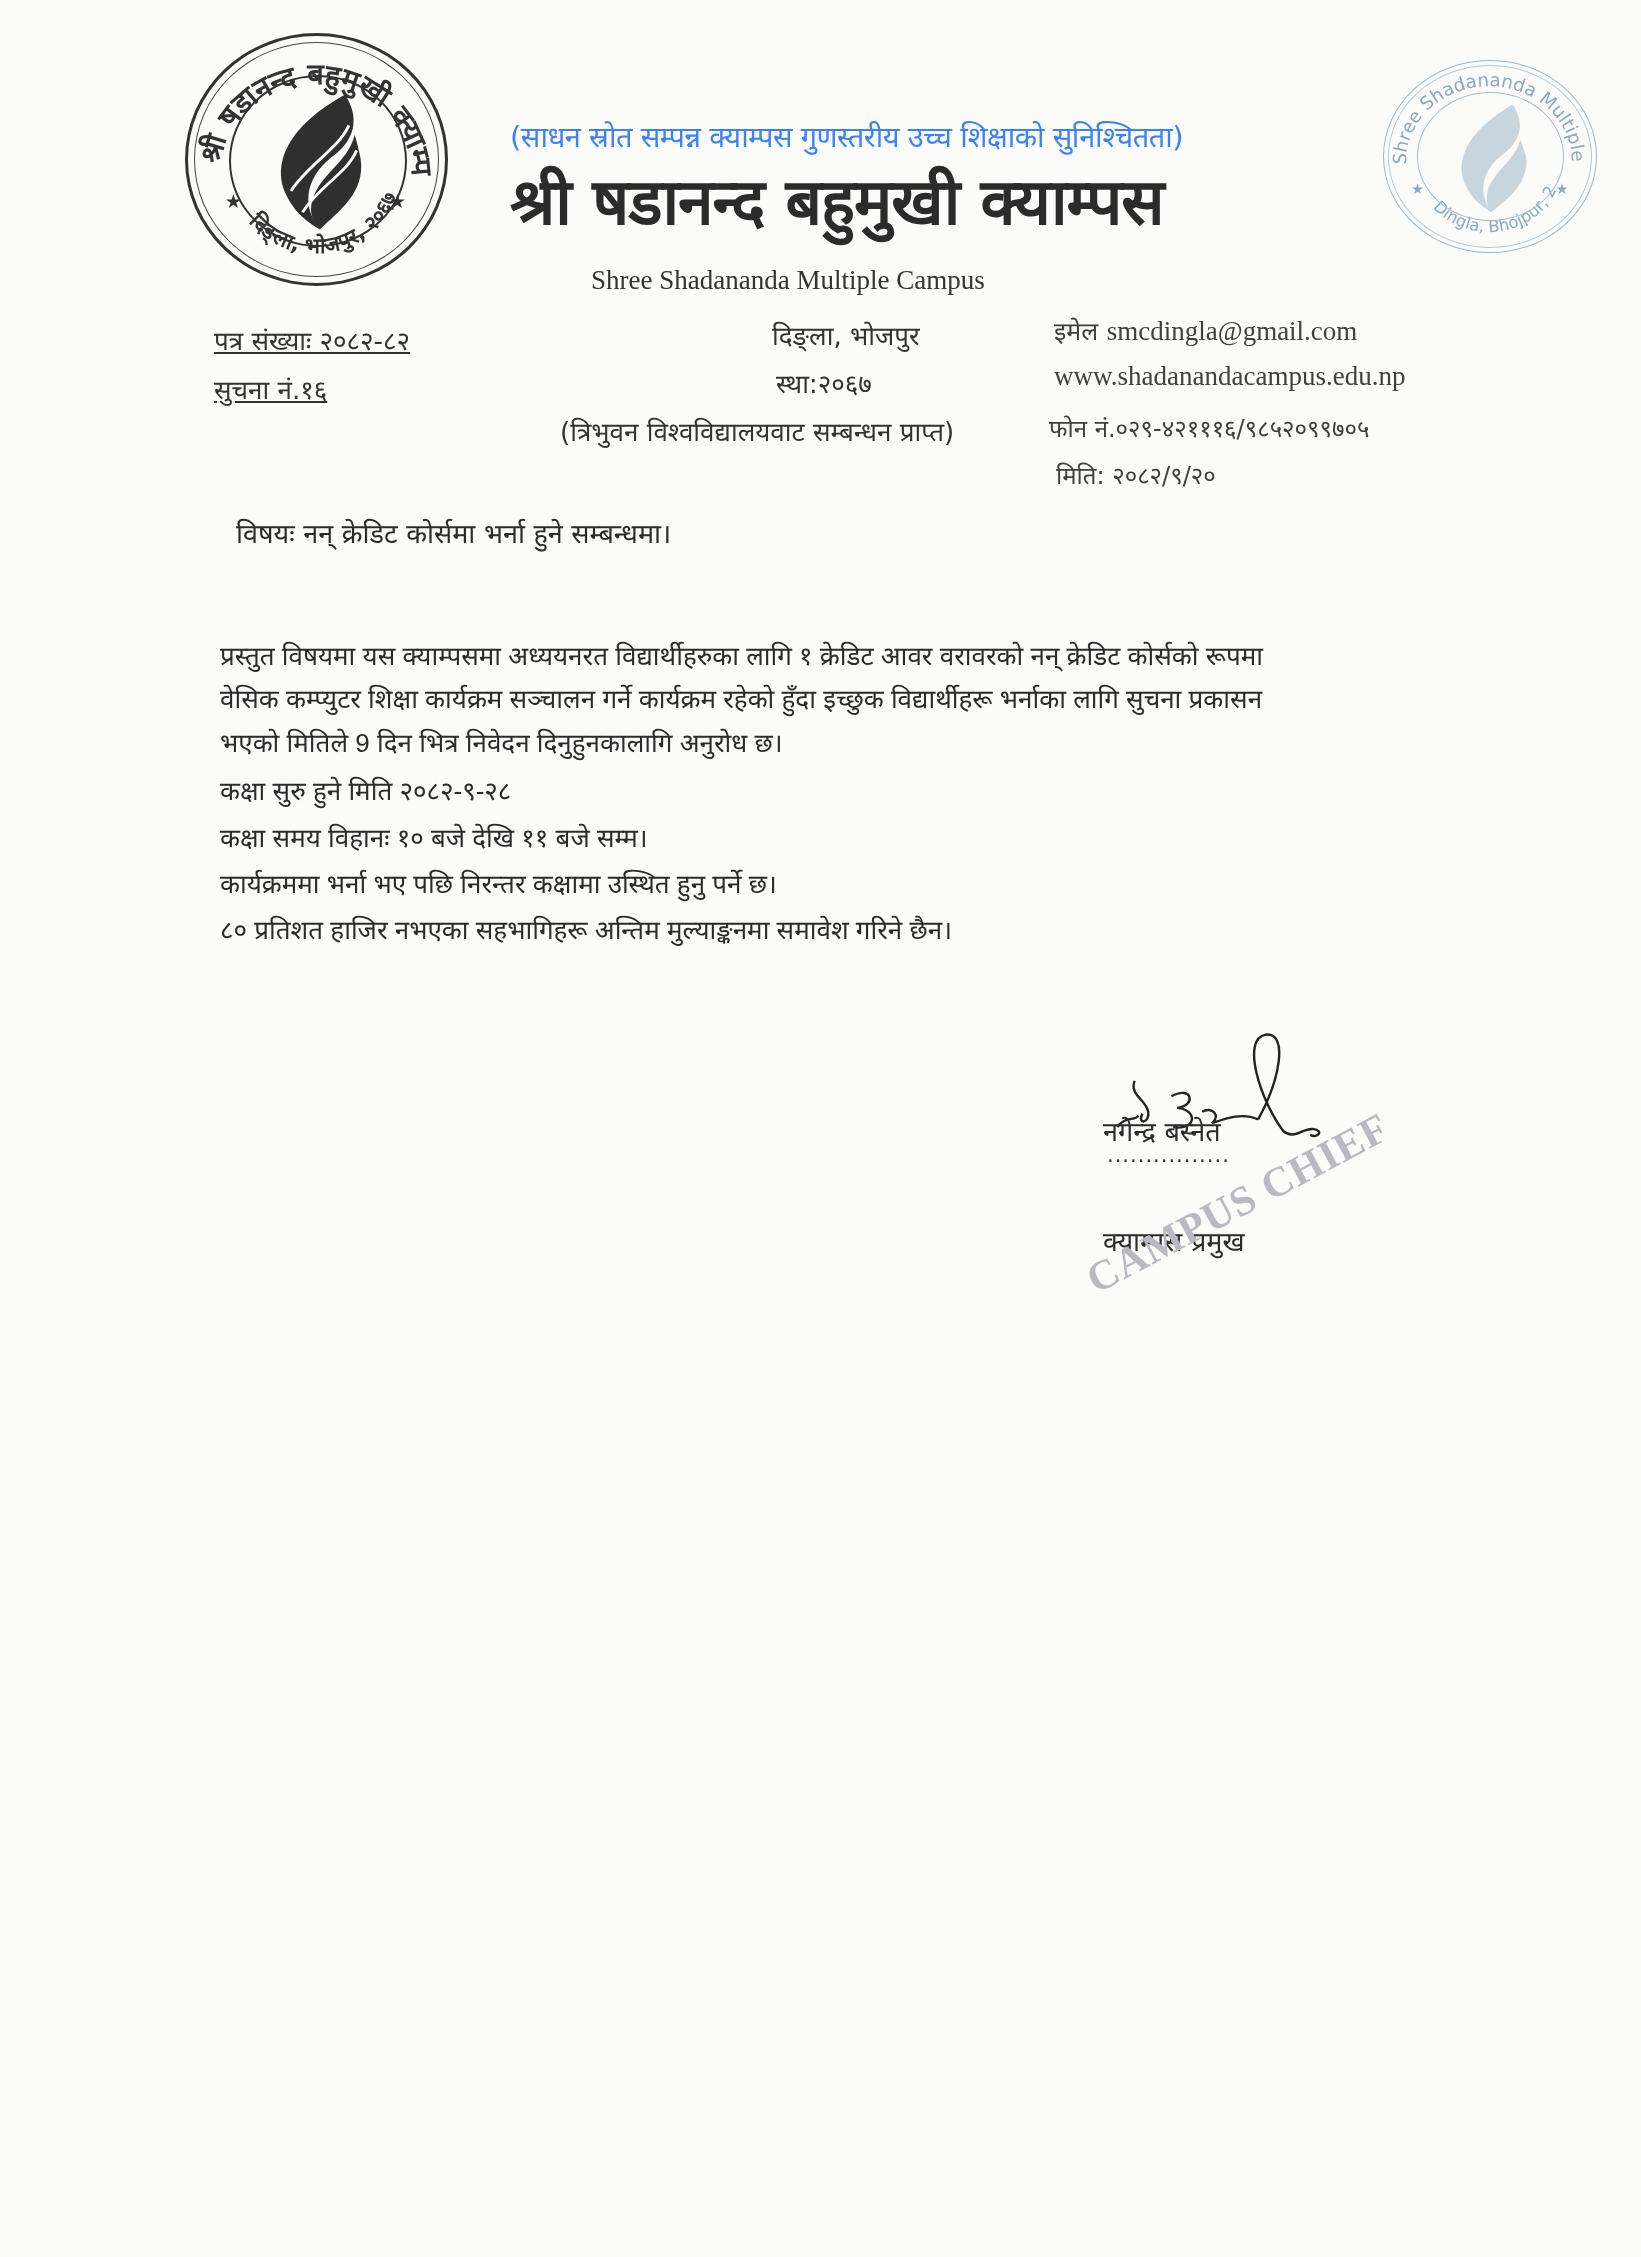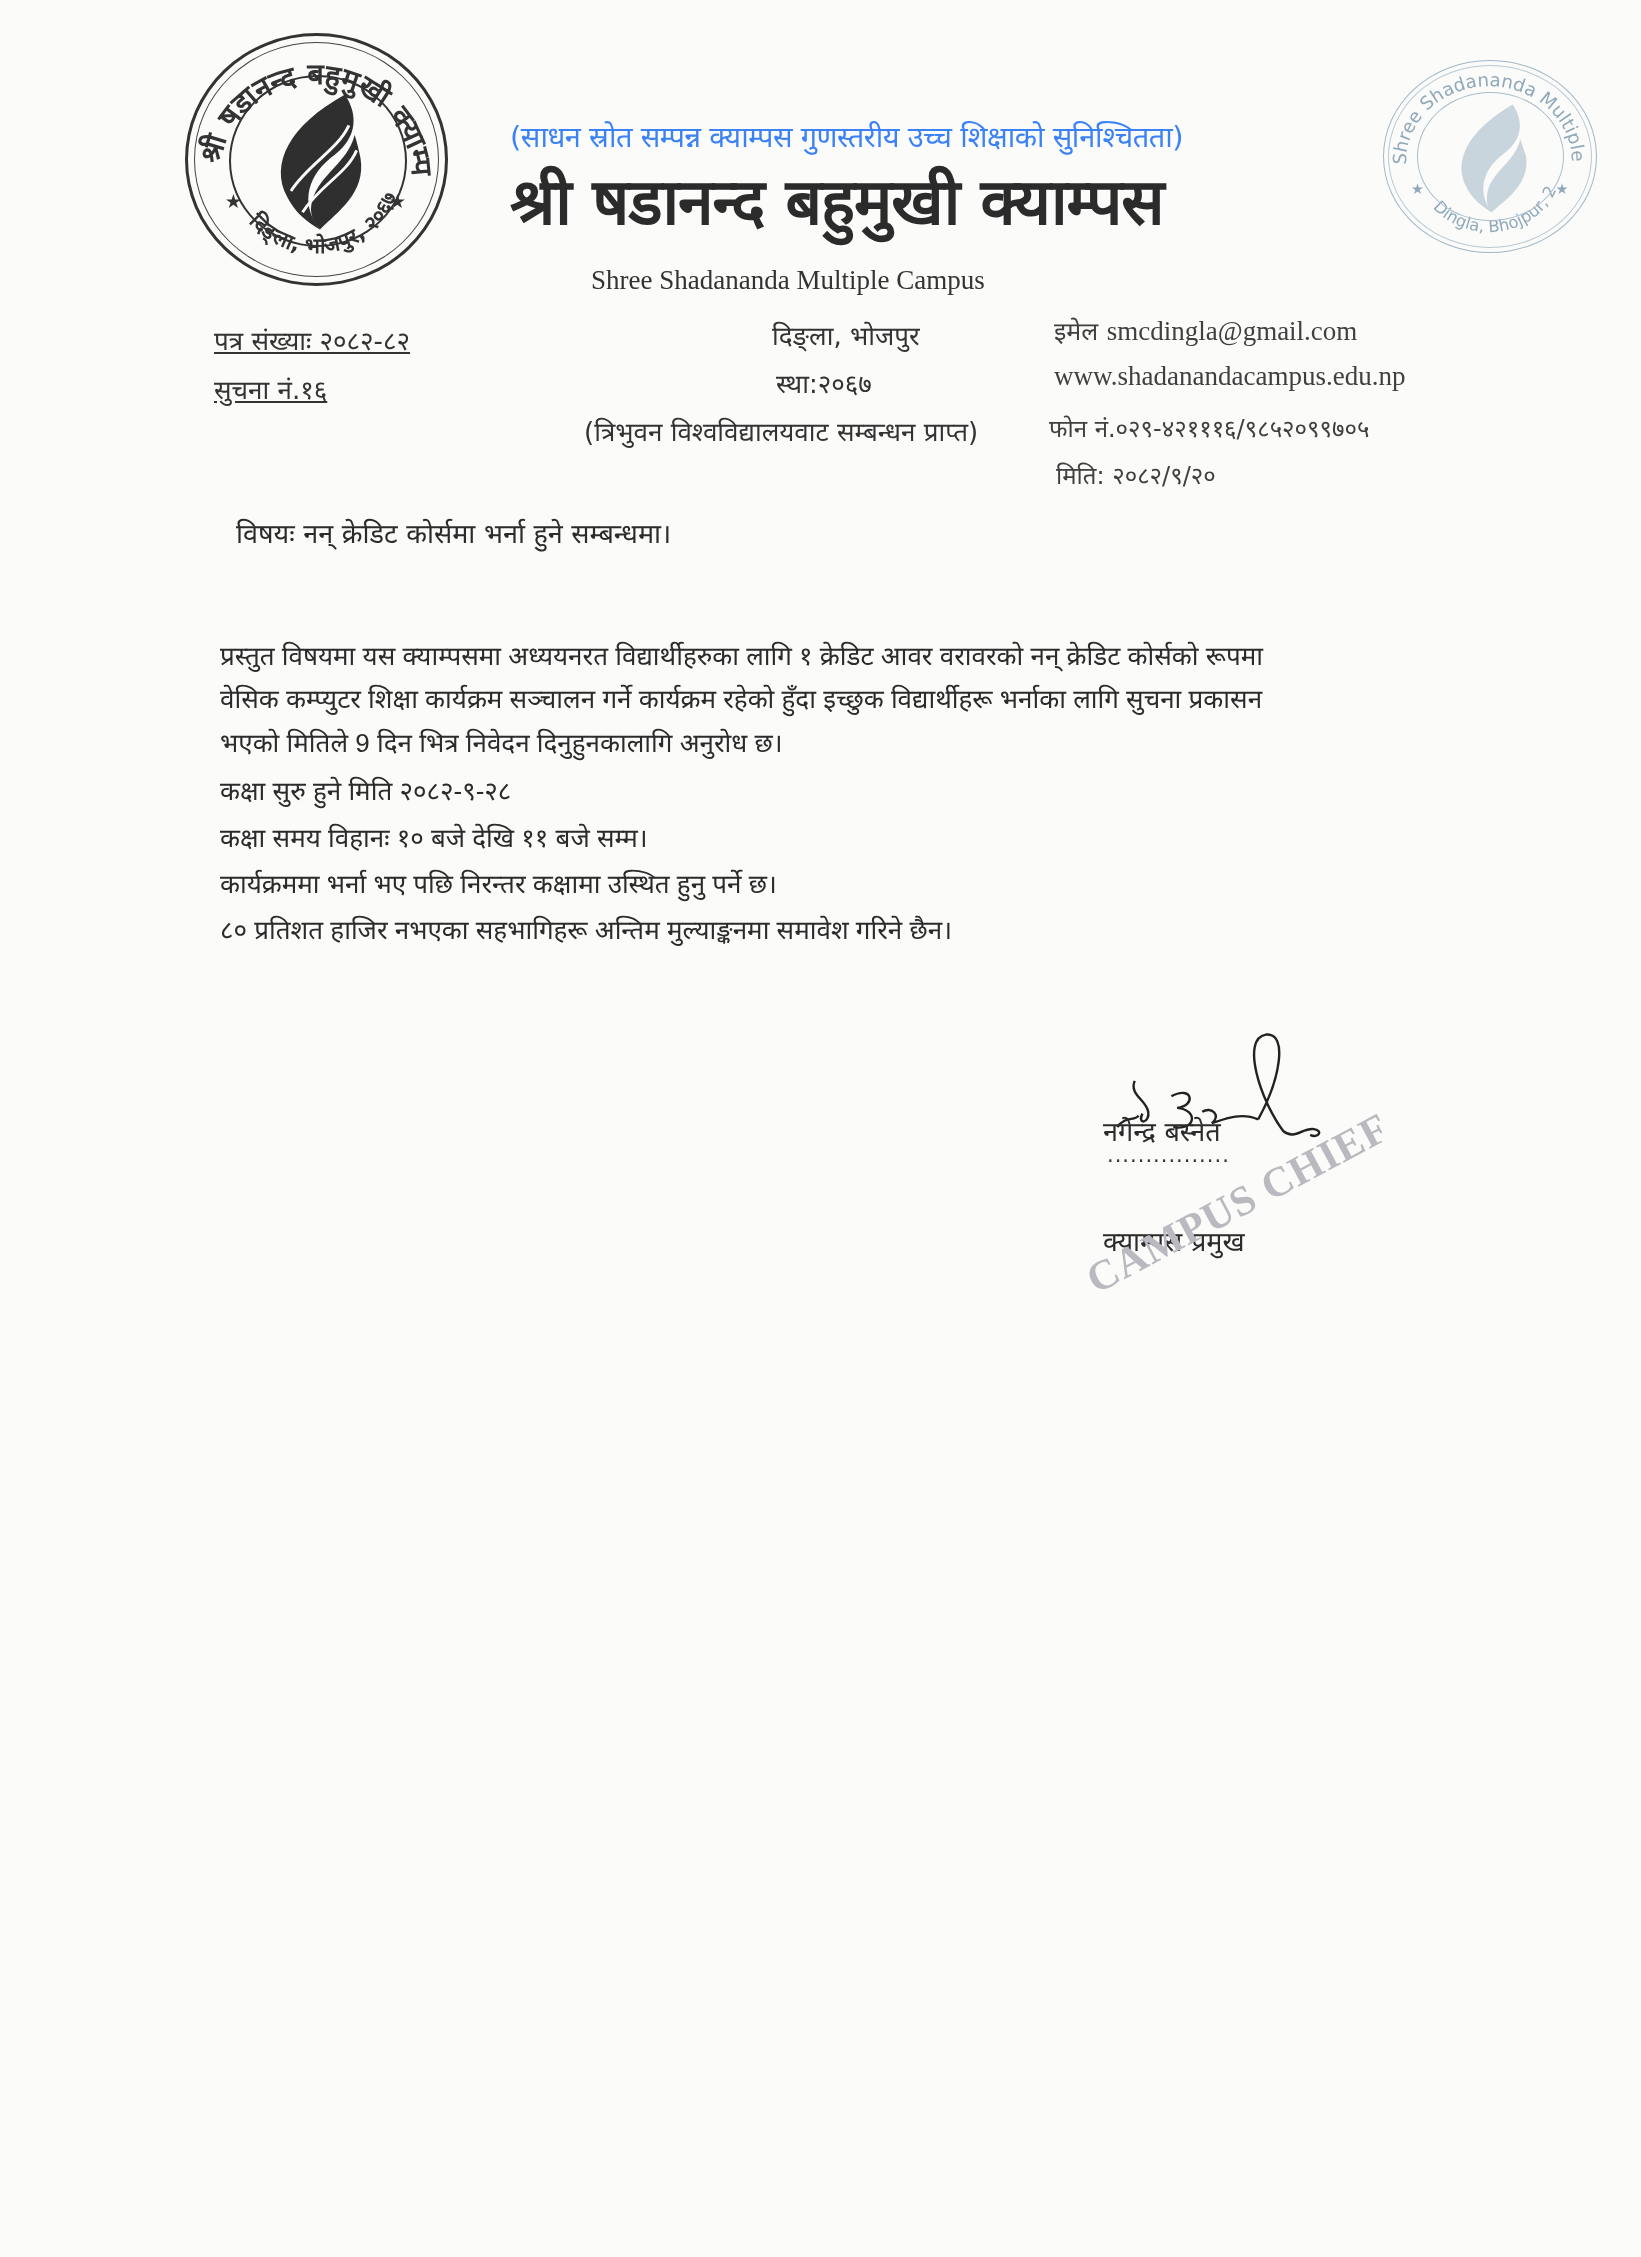--- a/index.html
+++ b/index.html
@@ -101,21 +101,21 @@
       <path d="M106 48 C 100 72, 78 80, 72 102 C 70 112, 72 120, 76 124 C 92 110, 116 94, 112 66 Z" fill="#c9d5dd"></path>
     </svg>
   </div>
 </div>
 
 <div class="abs ref" style="top:322px">पत्र संख्याः २०८२-८२</div>
 <div class="abs ref" style="top:371px">सुचना नं.१६</div>
 
 <div class="abs center-info" style="left:772px;top:317px">दिङ्ला, भोजपुर</div>
 <div class="abs center-info" style="left:776px;top:365px">स्था:२०६७</div>
-<div class="abs center-info" style="left:584px;top:413px">(त्रिभुवन विश्वविद्यालयवाट सम्बन्धन प्राप्त)</div>
+<div class="abs center-info" style="left:560px;top:413px">(त्रिभुवन विश्वविद्यालयवाट सम्बन्धन प्राप्त)</div>
 
 <div class="abs right-info" style="top:313px">
   <span class="dev" style="font-family:'DejaVu Sans',sans-serif;font-size:25px">इमेल</span>
   <span class="en" style="font-family:'Liberation Serif',serif">smcdingla@gmail.com</span>
 </div>
 <div class="abs right-info en" style="top:361px">www.shadanandacampus.edu.np</div>
 <div class="abs right-info dev" style="left:1049px;top:411px">फोन नं.०२९-४२१११६/९८५२०९९७०५</div>
 <div class="abs right-info dev" style="left:1056px;top:458px">मिति: २०८२/९/२०</div>
 
 <div class="abs subject">विषयः नन् क्रेडिट कोर्समा भर्ना हुने सम्बन्धमा।</div>

